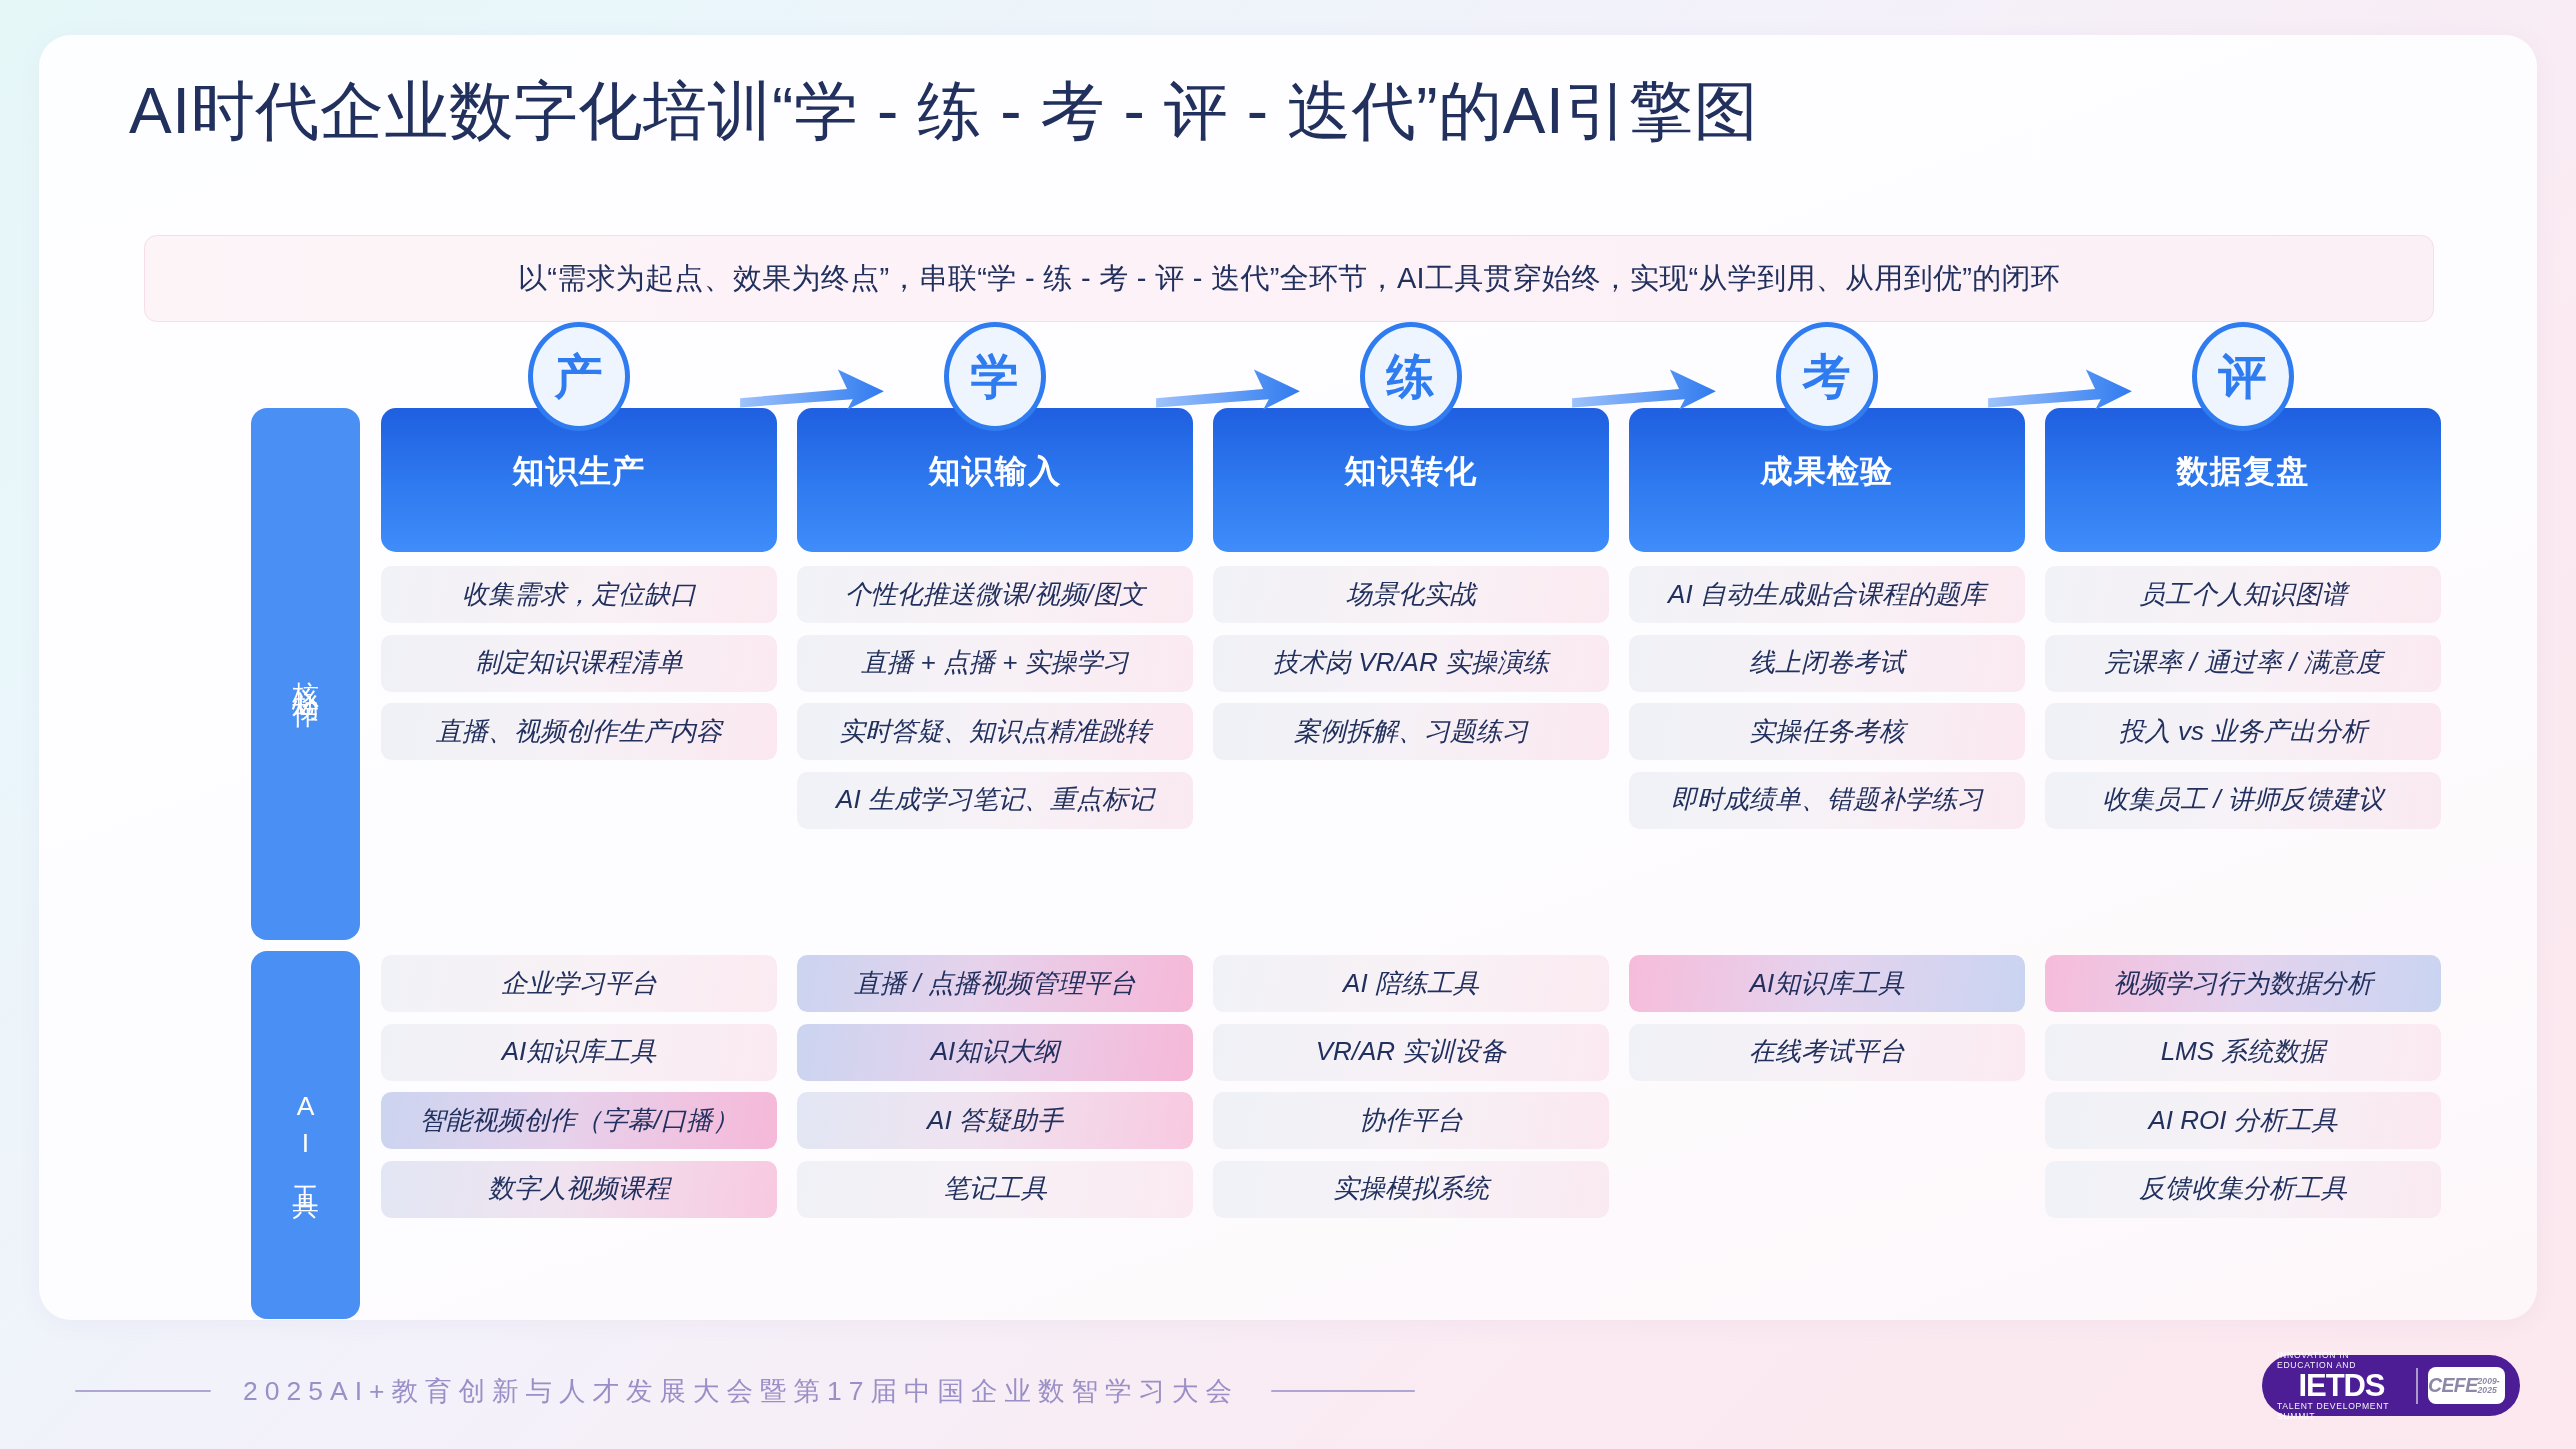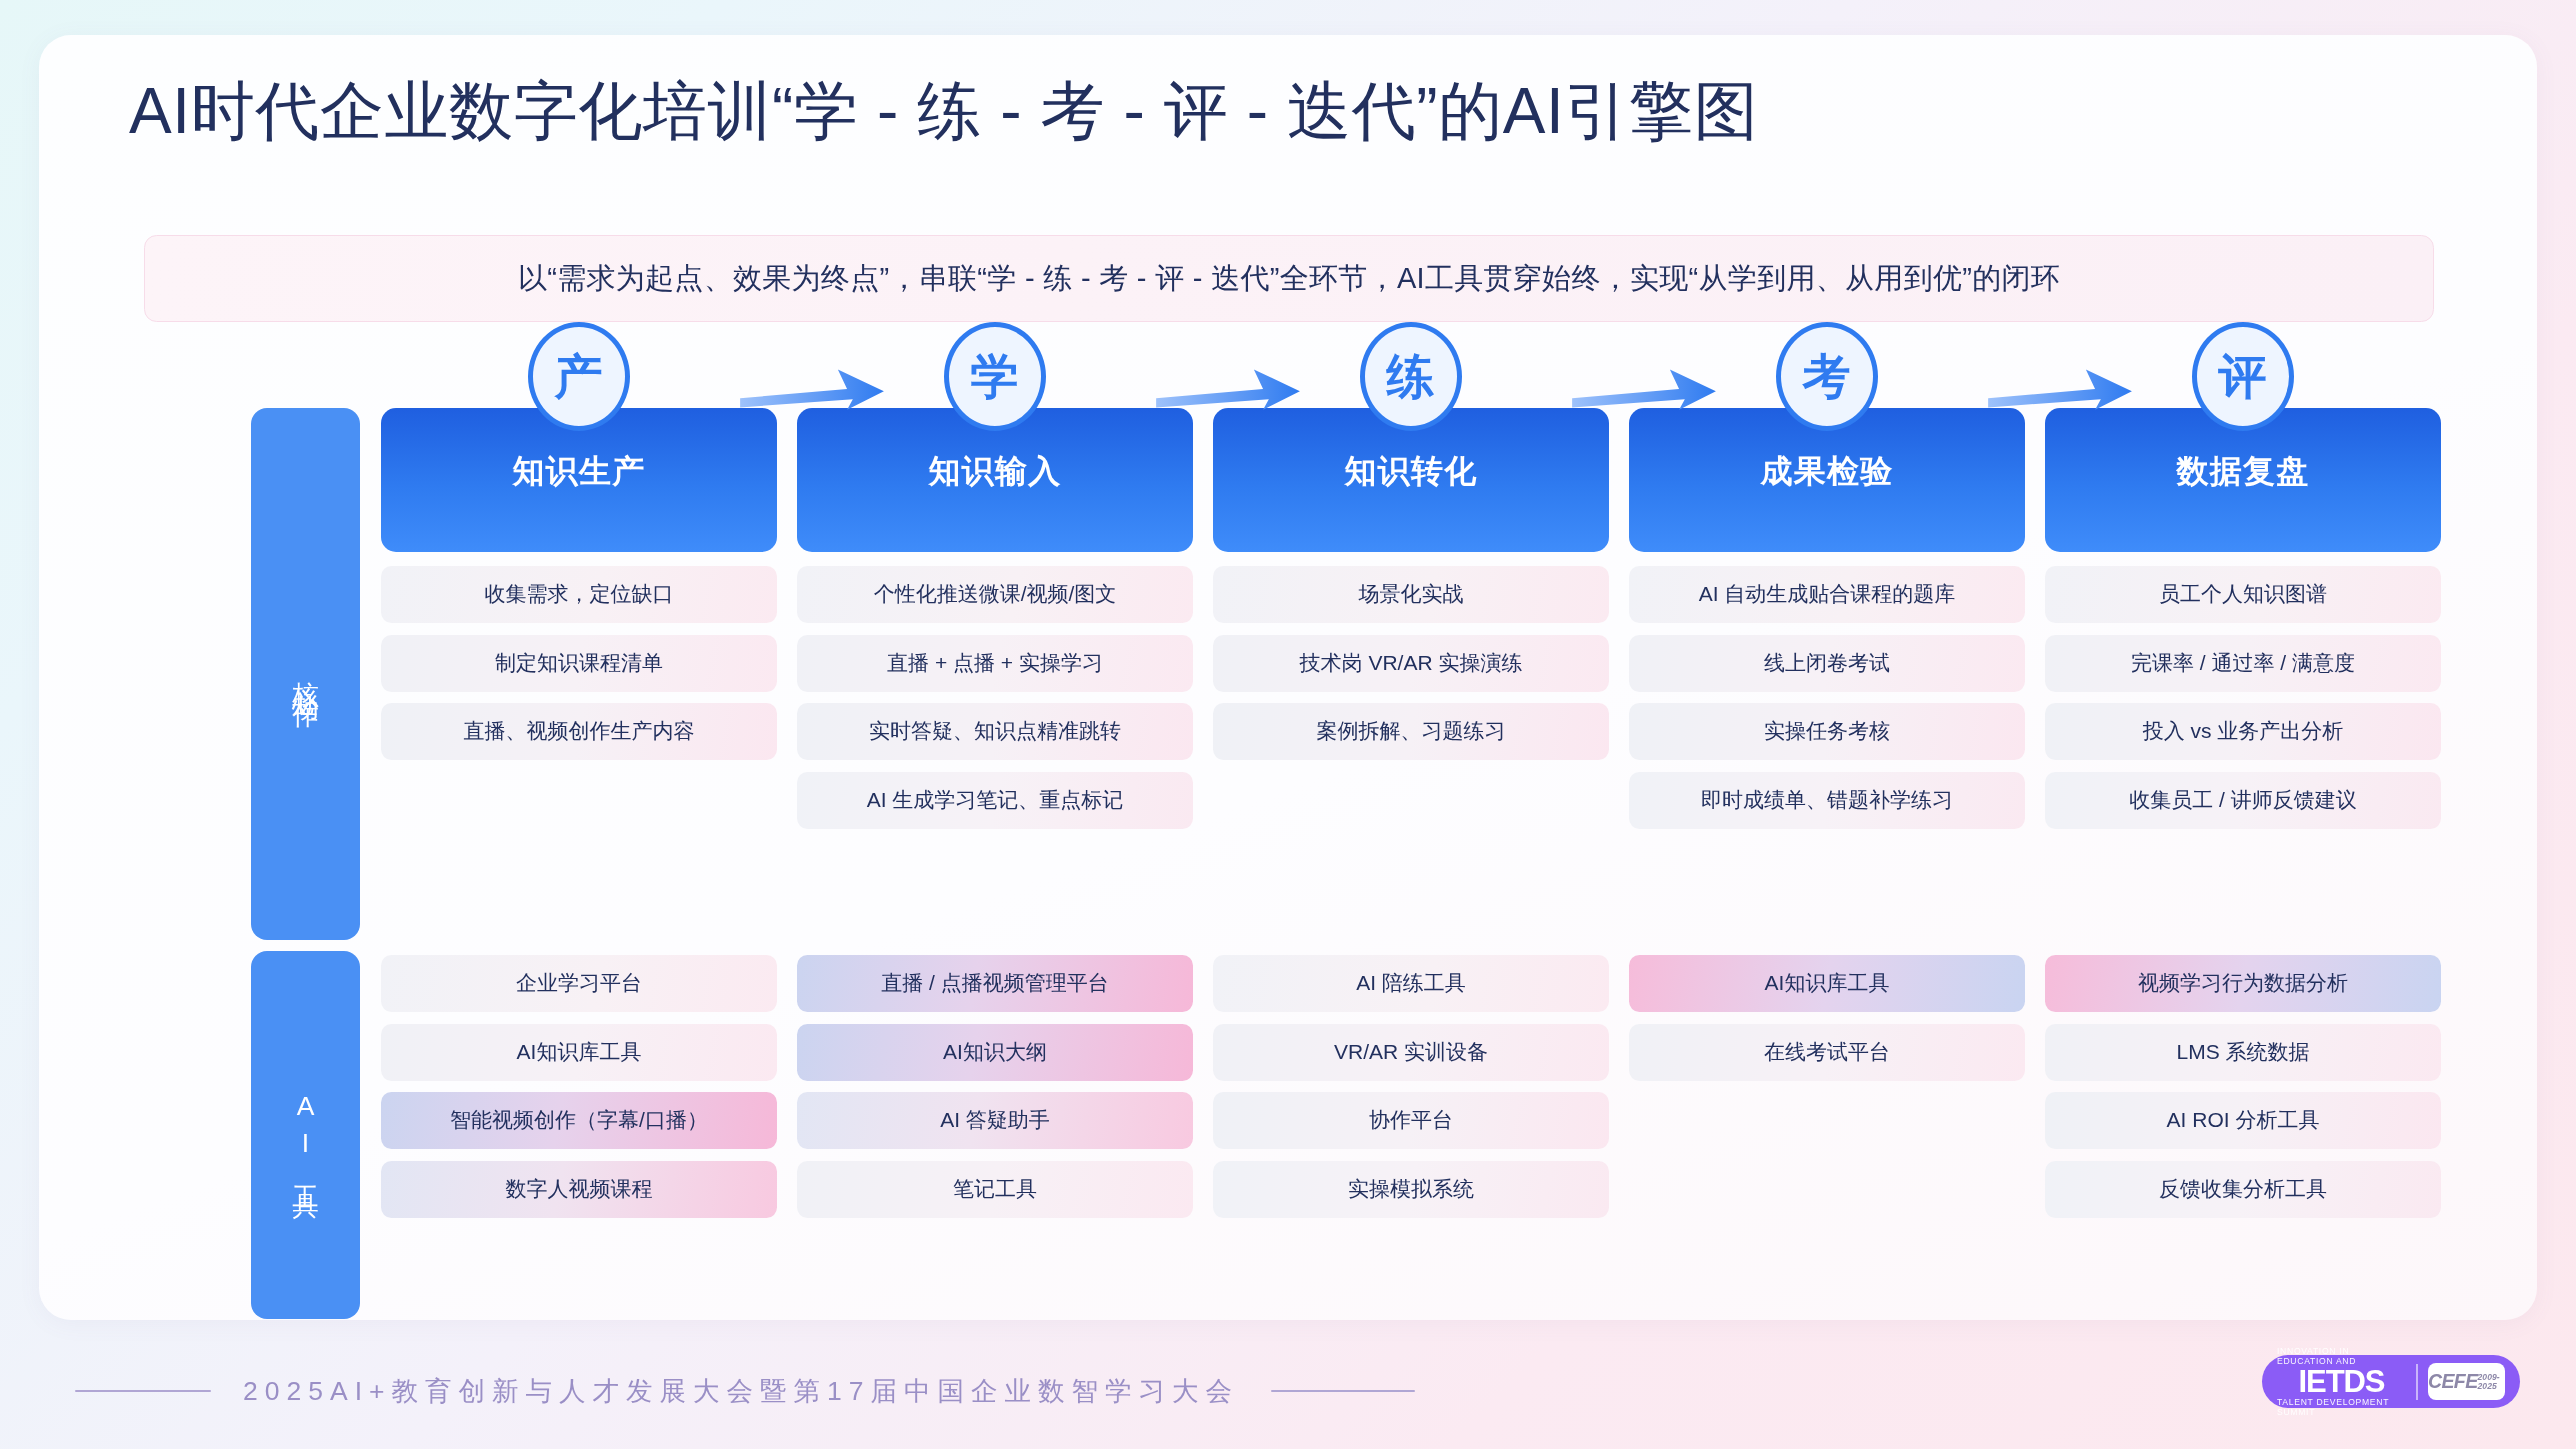--- a/index.html
+++ b/index.html
@@ -129,21 +129,21 @@
   .items.tools { top: 633px; }
   .item {
     height: 57px;
     margin-bottom: 11.5px;
     border-radius: 10.4px;
     display: flex; align-items: center; justify-content: center;
     text-align: center;
     padding: 0 9.2px;
   }
   .item span {
-    font-size: 21px; color: #22305e; line-height: 1.15;
+    font-size: 26px; color: #22305e; line-height: 1.15; font-style: italic;
   }
   .item.empty { background: none; }
 
   
   .g-soft0 { background: linear-gradient(100deg, #f1f2f7 0%, #f8f1f5 55%, #fbeaf1 100%); }
   .g-soft1 { background: linear-gradient(100deg, #f0f1f6 0%, #f7f1f6 50%, #fbe9f1 100%); }
   .g-soft2 { background: linear-gradient(100deg, #eff1f6 0%, #f6f1f6 50%, #fbe7f0 100%); }
   .g-soft3 { background: linear-gradient(100deg, #f0f2f7 0%, #f7f2f7 50%, #fae9f1 100%); }
   .g-mid   { background: linear-gradient(100deg, #e2e6f4 0%, #f0e3f0 45%, #f8c9e0 100%); }
   .g-strong{ background: linear-gradient(100deg, #cbd4f0 0%, #e6d2ec 45%, #f6b8d8 100%); }
@@ -164,22 +164,22 @@
   .f-text {
     margin: 0 32px;
     font-size: 26.5px;
     color: #9a8fc6;
     letter-spacing: 7px;
     white-space: nowrap;
   }
   .logo-pill {
     position: absolute;
     right: 56px; top: 7px;
-    width: 258px; height: 53px;
-    background: #8b5cf6;
+    width: 258px; height: 61px;
+    background: #4c1d95;
     border-radius: 36px;
     display: flex; align-items: center; justify-content: center;
     gap: 0px;
   }
   .logo-ietds { display: flex; flex-direction: column; align-items: center; width: 129px; }
   .logo-ietds .lil   { font-size: 8.6px; color: #fff; letter-spacing: 0.7px; opacity: .95; }
   .logo-ietds .lbig  { font-size: 31px; color: #fff; font-weight: bold; letter-spacing: -1.1px; line-height: 1.02; }
   .logo-div { width: 1.2px; height: 36px; background: rgba(255,255,255,.55); margin: 0 10.4px; }
   .logo-cefe {
     width: 77px; height: 37px; background: #fff; border-radius: 8px;

